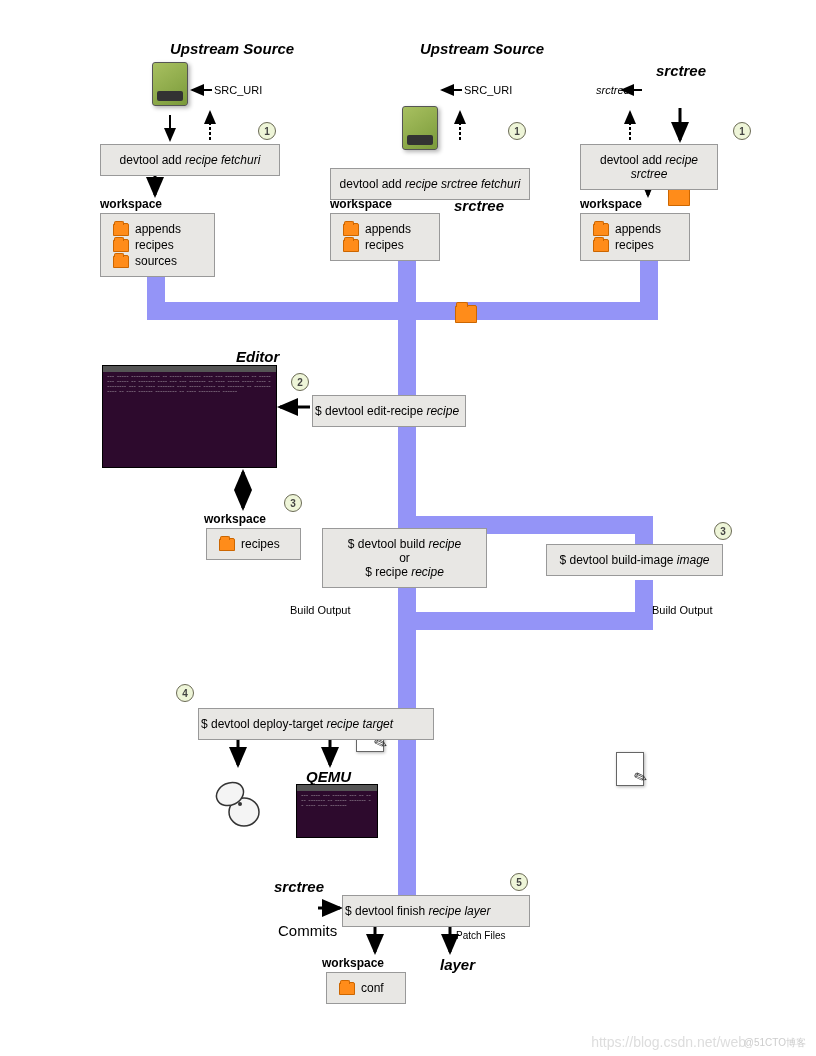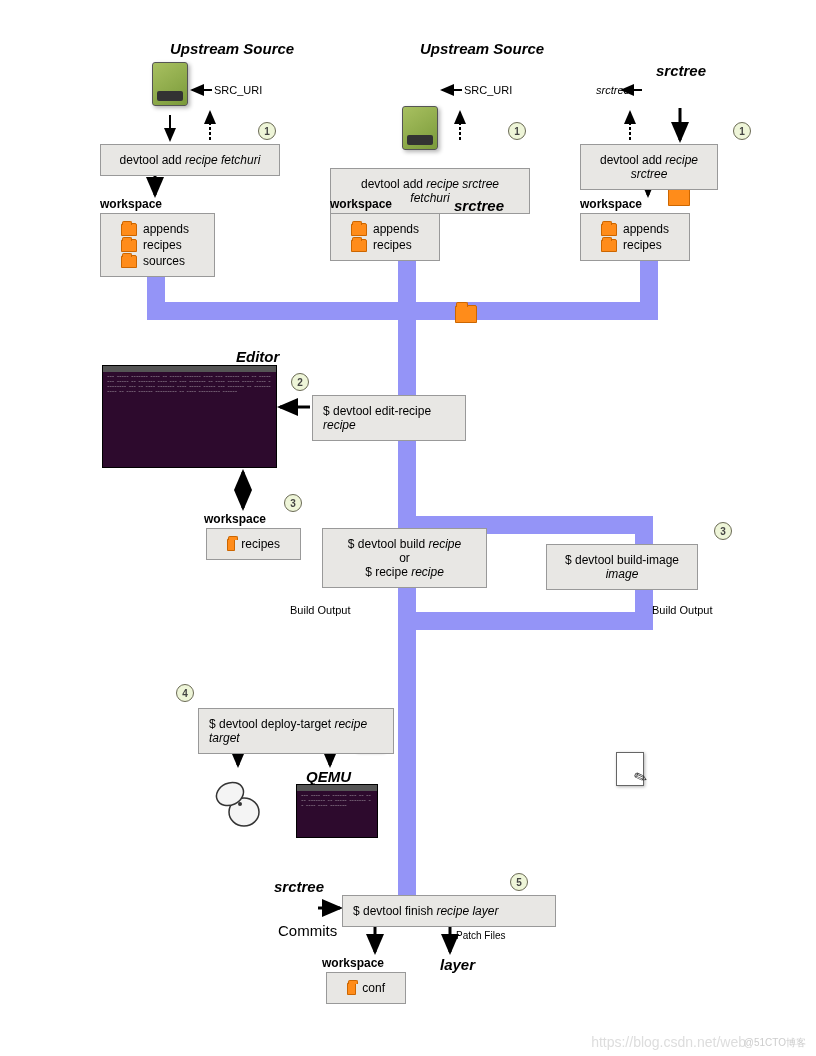--- a/index.html
+++ b/index.html
@@ -11,26 +11,26 @@
     background: #fff;
     font-family: Arial, sans-serif;
     font-size: 12px;
     position: relative;
     overflow: hidden;
   }
   .abs { position: absolute; }
   .command-box {
     background: #e8e7e4;
     border: 1px solid #999;
-    padding: 8px 10px;
+    padding: 8px 2px;
   }
   .workspace-box {
     background: #e8e7e4;
     border: 1px solid #999;
-    padding: 6px 20px;
+    padding: 6px 12px;
     text-align: left;
   }
   .folder-row {
     display: flex;
     align-items: center;
     gap: 6px;
     margin: 2px 0;
   }
   .folder {
     width: 16px;
@@ -297,31 +297,31 @@
       <span>recipes</span>
     </div>
 </div>
 
 <div class="abs command-box" style="left:322px; top:528px; width:165px; text-align:center;">
   <div><span>$ devtool build </span><span class="italic">recipe</span></div>
   <div>or</div>
   <div><span>$ recipe </span><span class="italic">recipe</span></div>
 </div>
 <div class="abs step-badge" style="left:714px; top:522px;">3</div>
-<div class="abs command-box" style="left:546px; top:544px; width:152px; text-align:center;">
+<div class="abs command-box" style="left:546px; top:544px; width:177px; text-align:center;">
   <span>$ devtool build-image </span><span class="italic">image</span>
 </div>
 
 <div class="abs" style="left:290px; top:604px; font-size:11px;">Build Output</div>
 <div class="abs doc-icon" style="left:356px; top:594px;"></div>
 <div class="abs doc-icon" style="left:616px; top:594px;"></div>
 <div class="abs" style="left:652px; top:604px; font-size:11px;">Build Output</div>
 
 <div class="abs step-badge" style="left:176px; top:684px;">4</div>
-<div class="abs command-box" style="left:198px; top:708px; width:196px;">
+<div class="abs command-box" style="left:198px; top:708px; width:236px;">
   <span>$ devtool deploy-target </span><span class="italic">recipe target</span>
 </div>
 
 <svg class="abs" style="left:212px; top:774px;" width="50" height="56">
   <g fill="#f4f4f4" stroke="#333" stroke-width="1.5">
     <ellipse cx="32" cy="38" rx="15" ry="14"></ellipse>
     <ellipse cx="18" cy="20" rx="14" ry="11" transform="rotate(-25 18 20)"></ellipse>
   </g>
   <circle cx="28" cy="30" r="2" fill="#333"></circle>
 </svg>
@@ -329,21 +329,21 @@
 <div class="abs label-title" style="left:306px; top:768px;">QEMU</div>
 <div class="abs terminal" style="left:296px; top:784px; width:82px; height:54px;">
   <div class="terminal-header"></div>
   ~~~ ~~~~ ~~~ ~~~~~~ ~~~ ~~ ~~~~ ~~~~~~~ ~~ ~~~~~ ~~~~~~~ ~~ ~~~~ ~~~~ ~~~~~~~
 </div>
 
 <div class="abs label-title" style="left:274px; top:878px;">srctree</div>
 
 <div class="abs" style="left:278px; top:922px; font-size:15px;">Commits</div>
 <div class="abs step-badge" style="left:510px; top:873px;">5</div>
-<div class="abs command-box" style="left:342px; top:895px; width:214px;">
+<div class="abs command-box" style="left:342px; top:895px; width:188px;">
   <span>$ devtool finish </span><span class="italic">recipe layer</span>
 </div>
 <div class="abs" style="left:456px; top:930px; font-size:10px;">Patch Files</div>
 
 <div class="abs" style="left:322px; top:956px;"><span class="bold">workspace</span></div>
 <div class="abs workspace-box" style="left:326px; top:972px; width:80px;">
   <div class="folder-row">
       <span class="folder"></span>
       <span>conf</span>
     </div>

